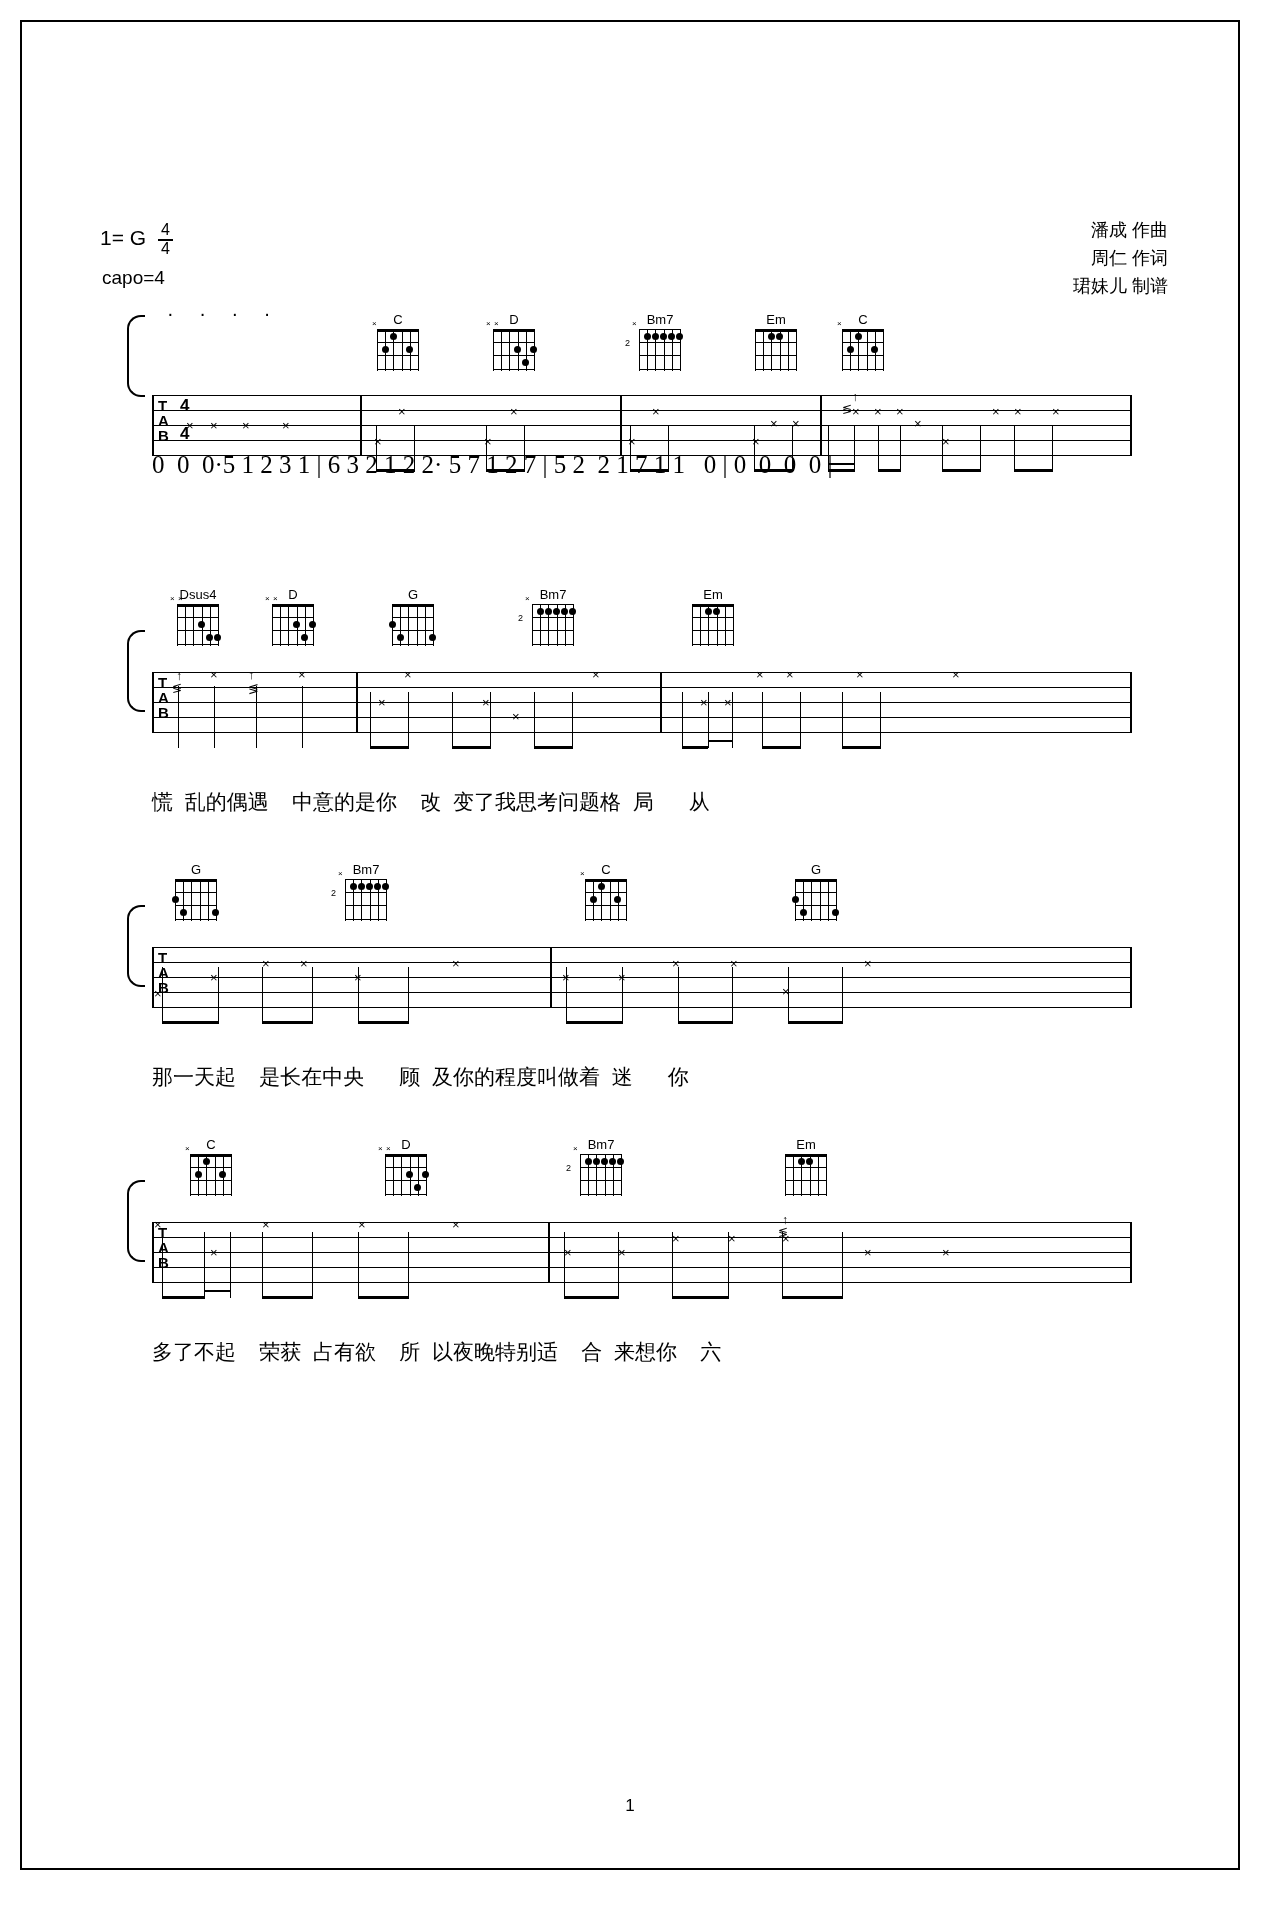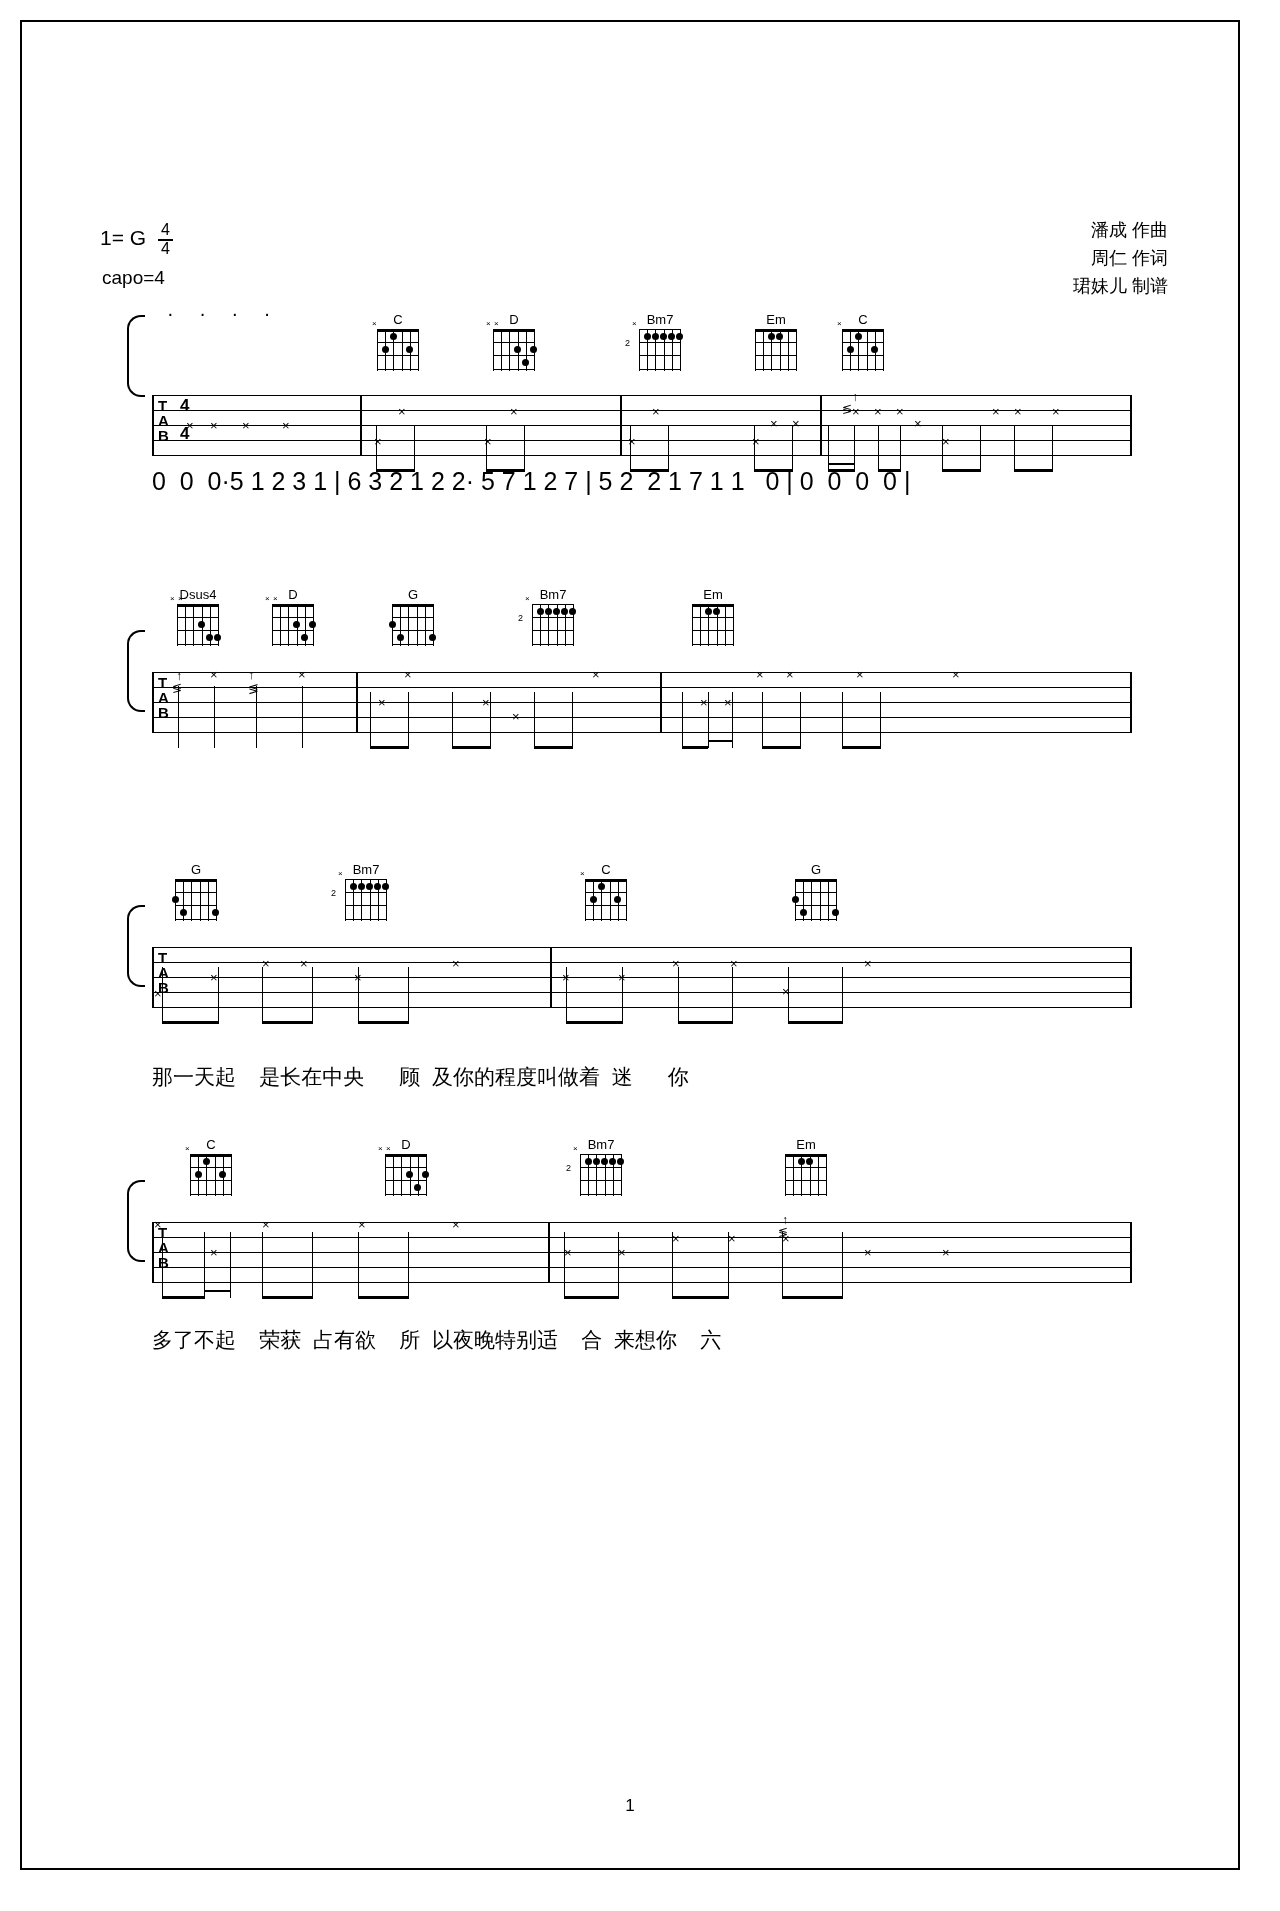--- a/index.html
+++ b/index.html
@@ -246,21 +246,21 @@
         <div class="beam" style="left:790px;top:74px;width:39px;"></div>
         <div class="stem" style="left:862px;top:30px;height:46px;"></div>
         <div class="stem" style="left:900px;top:30px;height:46px;"></div>
         <div class="beam" style="left:862px;top:74px;width:39px;"></div>
         <div class="xm" style="left:840px;top:10px;">×</div>
         <div class="xm" style="left:862px;top:10px;">×</div>
         <div class="xm" style="left:900px;top:10px;">×</div>
         <div class="xm" style="left:790px;top:40px;">×</div>
       </div>
 
-      <div class="notes" style="top:160px;">0  0  0·5 1 2 3 1 | 6 3 2 1 2 2· 5 7 1 2 7 | 5 2  2 1 7 1 1   0 | 0  0  0  0 |</div>
+      <div class="notes" style="top:144px;font-family:Liberation Serif, serif;">0  0  0·5 1 2 3 1 | 6 3 2 1 2 2· 5 7 1 2 7 | 5 2  2 1 7 1 1   0 | 0  0  0  0 |</div>
     </div>
 
     <div class="system" style="top:560px;height:215px;">
       <div class="brace" style="top:48px;"></div>
 
       <div class="chord" style="left:150px;top:22px;">
         <div class="nm">Dsus4</div>
         <div class="grid">
           <div class="h nut" style="top:0"></div>
             <div class="h" style="top:13px"></div>
@@ -411,20 +411,21 @@
         <div class="beam" style="left:530px;top:74px;width:26px;"></div>
         <div class="beam2" style="left:556px;top:68px;width:24px;"></div>
         <div class="stem" style="left:610px;top:20px;height:56px;"></div>
         <div class="stem" style="left:648px;top:20px;height:56px;"></div>
         <div class="beam" style="left:610px;top:74px;width:39px;"></div>
         <div class="stem" style="left:690px;top:20px;height:56px;"></div>
         <div class="stem" style="left:728px;top:20px;height:56px;"></div>
         <div class="beam" style="left:690px;top:74px;width:39px;"></div>
       </div>
 
+      <div class="lyrics" style="top:206px;">慌  乱的偶遇    中意的是你    改  变了我思考问题格  局      从</div>
     </div>
 
     <div class="system" style="top:835px;height:215px;">
       <div class="brace" style="top:48px;"></div>
 
       <div class="chord" style="left:148px;top:22px;">
         <div class="nm">G</div>
         <div class="grid">
           <div class="h nut" style="top:0"></div>
             <div class="h" style="top:13px"></div>
@@ -681,18 +682,18 @@
         <div class="stem" style="left:466px;top:10px;height:66px;"></div>
         <div class="beam" style="left:412px;top:74px;width:55px;"></div>
         <div class="stem" style="left:520px;top:10px;height:66px;"></div>
         <div class="stem" style="left:576px;top:10px;height:66px;"></div>
         <div class="beam" style="left:520px;top:74px;width:57px;"></div>
         <div class="stem" style="left:630px;top:10px;height:66px;"></div>
         <div class="stem" style="left:690px;top:10px;height:66px;"></div>
         <div class="beam" style="left:630px;top:74px;width:61px;"></div>
       </div>
 
-      <div class="lyrics" style="top:194px;">多了不起    荣获  占有欲    所  以夜晚特别适    合  来想你    六</div>
+      <div class="lyrics" style="top:206px;">多了不起    荣获  占有欲    所  以夜晚特别适    合  来想你    六</div>
     </div>
 
     <div class="pagenum">1</div>
   </div>
 </div>
 
 </body></html>

